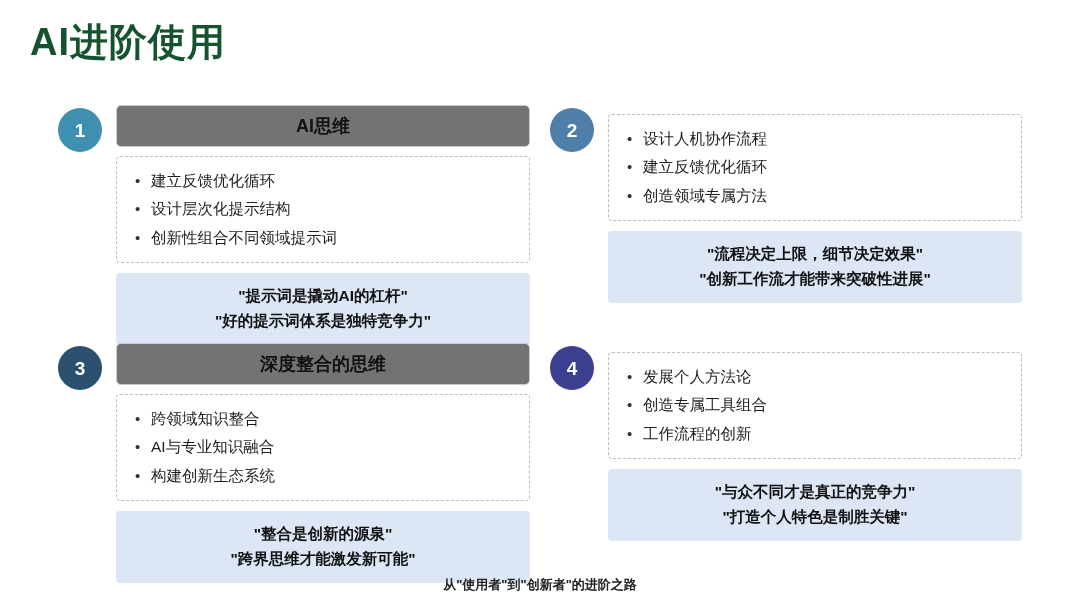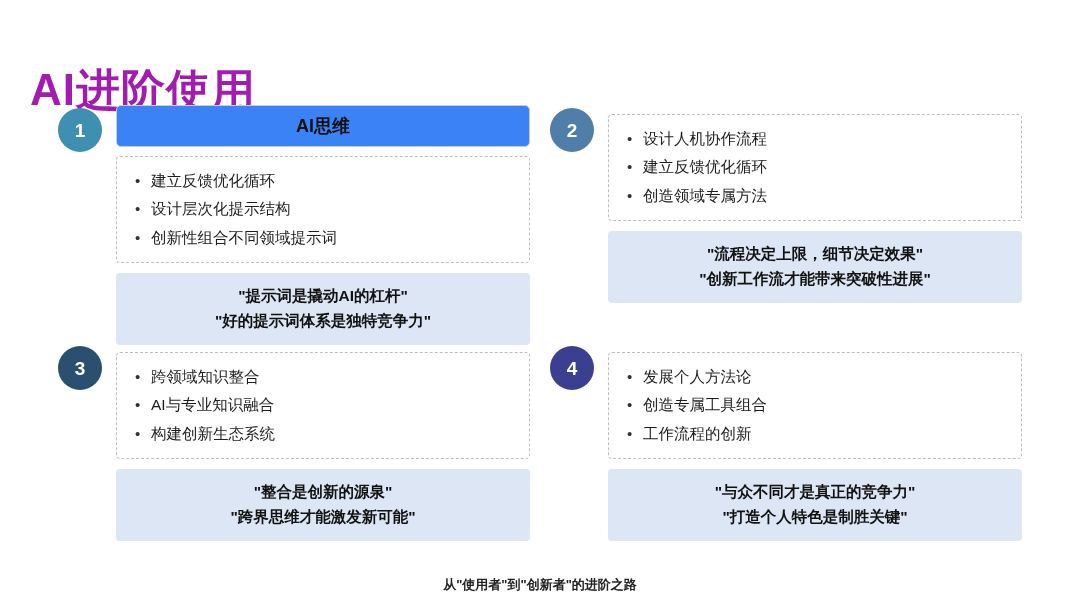--- a/index.html
+++ b/index.html
@@ -18,26 +18,25 @@
   .slide {
     position: relative;
     width: 1080px;
     height: 608px;
     box-sizing: border-box;
   }
   .slide-title {
     position: absolute;
     left: 30px;
     top: 20px;
-    font-size: 44px;
+    font-size: 38px;
     font-weight: bold;
     letter-spacing: 1px;
-    color: #a21caf;
+    color: #14532d;
     line-height: 1.2;
-    margin-top: 44px;
   }
   .grid {
     position: absolute;
     left: 58px;
     top: 105px;
     width: 964px;
     display: grid;
     grid-template-columns: 472px 472px;
     grid-column-gap: 20px;
     grid-row-gap: 10px;
@@ -60,21 +59,21 @@
     font-weight: bold;
     display: flex;
     align-items: center;
     justify-content: center;
     line-height: 1;
   }
   .card-header {
     height: 42px;
     border: 1px solid #c8ccd2;
     border-radius: 5px;
-    background: #3b82f6;
+    background: #737373;
     display: flex;
     align-items: center;
     justify-content: center;
     font-size: 18px;
     font-weight: bold;
     color: #111;
     box-sizing: border-box;
   }
   .card-body {
     margin-top: 9px;
@@ -175,20 +174,21 @@
         </div>
       </div>
       <div class="quote-box">
         <div class="quote-line">"流程决定上限，细节决定效果"</div>
         <div class="quote-line">"创新工作流才能带来突破性进展"</div>
       </div>
     </div>
 
     <div class="card">
       <div class="badge" style="background:#2b4f6e;">3</div>
+      <div class="card-header">深度整合的思维</div>
       <div class="card-body">
         <div class="bullet-row">
           <span class="bullet-dot">•</span>
           <span class="bullet-text">跨领域知识整合</span>
         </div>
         <div class="bullet-row">
           <span class="bullet-dot">•</span>
           <span class="bullet-text">AI与专业知识融合</span>
         </div>
         <div class="bullet-row">

